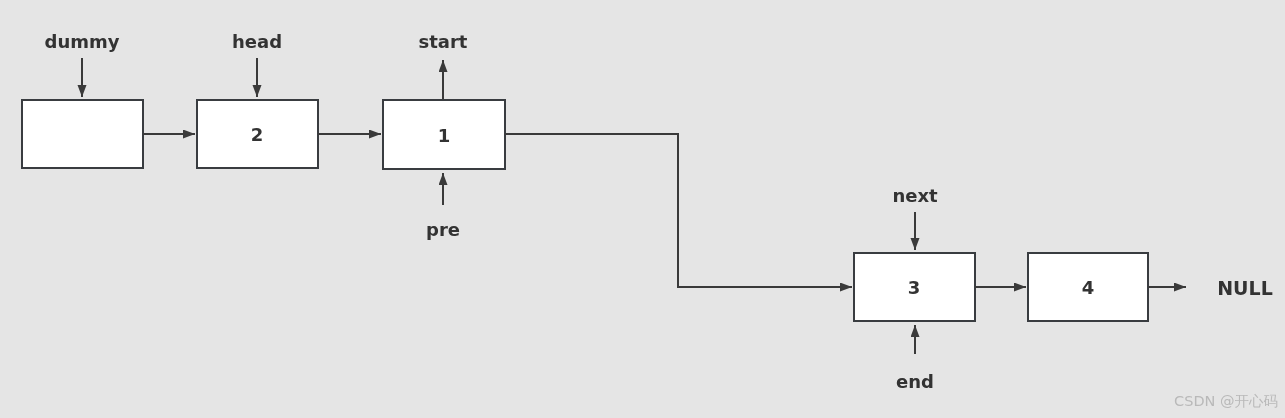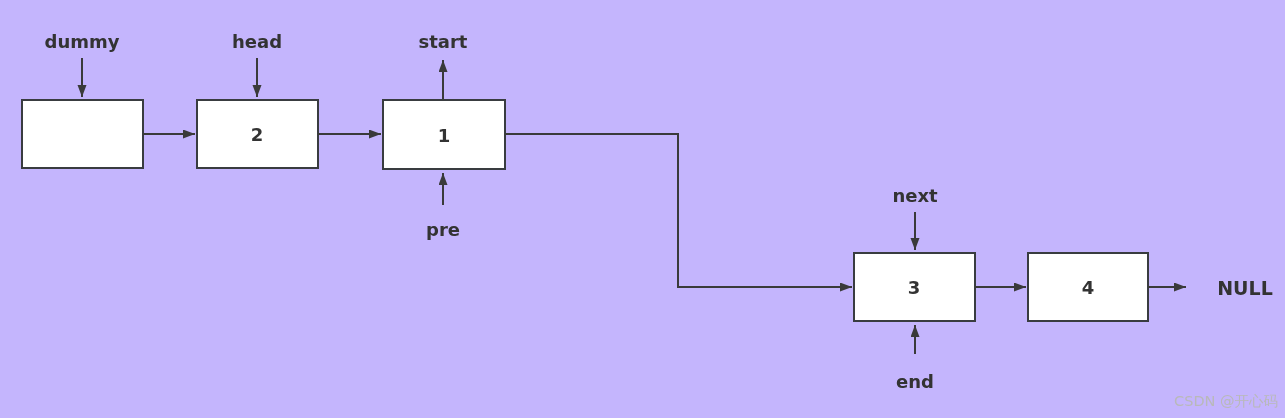--- a/index.html
+++ b/index.html
@@ -4,21 +4,21 @@
 <style>
   html, body {
     margin: 0;
     padding: 0;
     background: #ffffff;
   }
   .canvas {
     position: relative;
     width: 1285px;
     height: 418px;
-    background: #c4b5fd;
+    background: #e5e5e5;
     overflow: hidden;
     font-family: "DejaVu Sans", "Liberation Sans", sans-serif;
   }
   svg { display: block; }
   .box {
     fill: #ffffff;
     stroke: #393c40;
     stroke-width: 2;
   }
   .conn {

